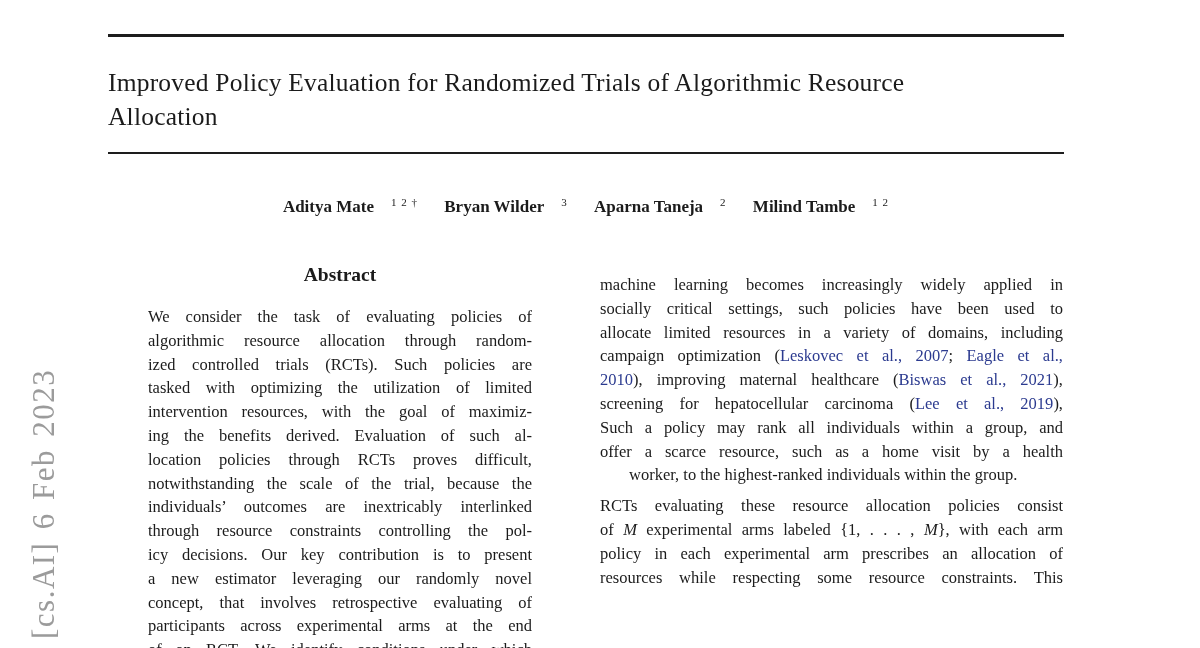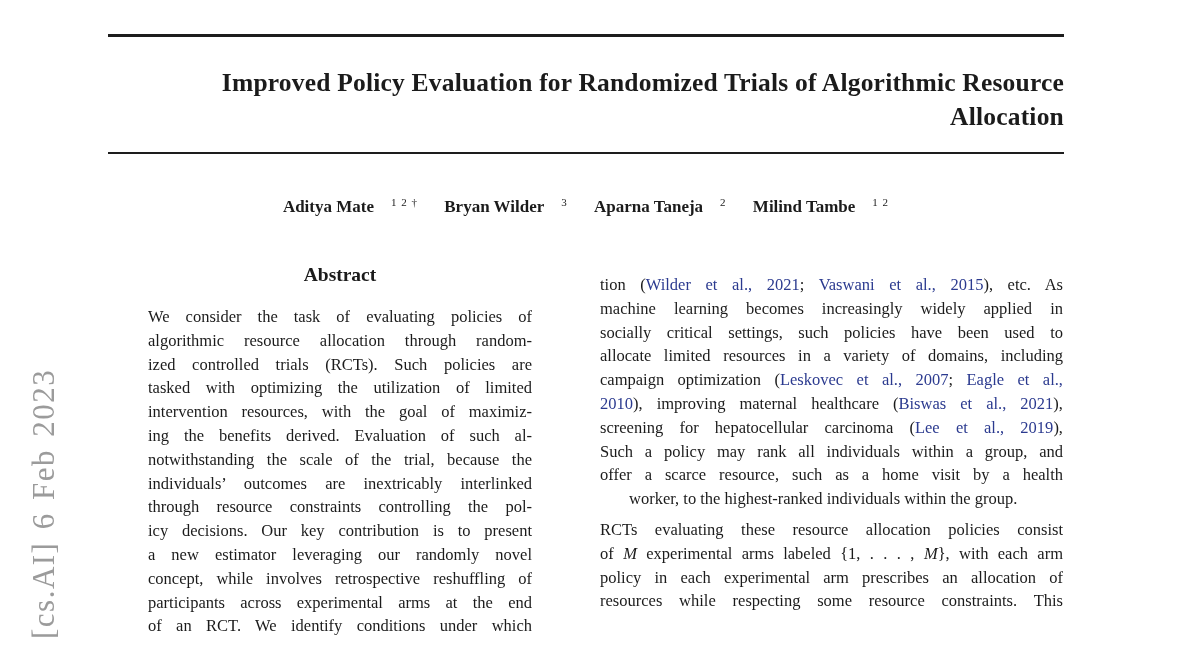--- a/index.html
+++ b/index.html
@@ -11,22 +11,22 @@
   body{
     width:1200px;height:648px;background:#ffffff;overflow:hidden;
     font-family:"Liberation Serif","DejaVu Serif",serif;color:var(--text);
     position:relative;
   }
   .rule{position:absolute;left:108px;width:956px;background:#1d1d1d;}
   #rule-top{top:34px;height:3px;}
   #rule-mid{top:152px;height:2px;}
 
   .title{
-    position:absolute;left:108px;top:66px;width:956px;text-align:right;
-    font-weight:bold;font-size:25.5px;line-height:34px;letter-spacing:.2px;
+    position:absolute;left:108px;top:66px;width:956px;text-align:left;
+    font-weight:normal;font-size:25.5px;line-height:34px;letter-spacing:.2px;
   }
   .title span{display:block;}
 
   .authors{
     position:absolute;left:108px;top:197px;width:956px;text-align:center;
     font-weight:bold;font-size:17px;
   }
   .author{margin:0 11px;white-space:nowrap;}
   .sup{
     font-weight:normal;font-size:11px;position:relative;top:-6px;margin-left:17px;
@@ -78,32 +78,32 @@
 
 <div class="abstract-head">Abstract</div>
 
 <div class="col" id="left-col">
     <div class="bodyline"><span>We consider the task of evaluating policies of</span></div>
     <div class="bodyline"><span>algorithmic resource allocation through random-</span></div>
     <div class="bodyline"><span>ized controlled trials (RCTs). Such policies are</span></div>
     <div class="bodyline"><span>tasked with optimizing the utilization of limited</span></div>
     <div class="bodyline"><span>intervention resources, with the goal of maximiz-</span></div>
     <div class="bodyline"><span>ing the benefits derived. Evaluation of such al-</span></div>
+    <div class="bodyline"><span>location policies through RCTs proves difficult,</span></div>
     <div class="bodyline"><span>notwithstanding the scale of the trial, because the</span></div>
     <div class="bodyline"><span>individuals’ outcomes are inextricably interlinked</span></div>
     <div class="bodyline"><span>through resource constraints controlling the pol-</span></div>
     <div class="bodyline"><span>icy decisions. Our key contribution is to present</span></div>
     <div class="bodyline"><span>a new estimator leveraging our randomly novel</span></div>
-    <div class="bodyline"><span>concept, while involves retrospective reshuffling of</span></div>
+    <div class="bodyline"><span>concept, that involves retrospective evaluating of</span></div>
     <div class="bodyline"><span>participants across experimental arms at the end</span></div>
     <div class="bodyline"><span>of an RCT. We identify conditions under which</span></div>
   </div>
 
 <div class="col" id="right-col">
-    <div class="bodyline"><span>tion (</span><span class="cite">Wilder et al., 2021</span><span>; </span><span class="cite">Vaswani et al., 2015</span><span>), etc. As</span></div>
     <div class="bodyline"><span>machine learning becomes increasingly widely applied in</span></div>
     <div class="bodyline"><span>socially critical settings, such policies have been used to</span></div>
     <div class="bodyline"><span>allocate limited resources in a variety of domains, including</span></div>
     <div class="bodyline"><span>campaign optimization (</span><span class="cite">Leskovec et al., 2007</span><span>; </span><span class="cite">Eagle et al.,</span></div>
     <div class="bodyline"><span class="cite">2010</span><span>), improving maternal healthcare (</span><span class="cite">Biswas et al., 2021</span><span>),</span></div>
     <div class="bodyline"><span>screening for hepatocellular carcinoma (</span><span class="cite">Lee et al., 2019</span><span>),</span></div>
     <div class="bodyline"><span>Such a policy may rank all individuals within a group, and</span></div>
     <div class="bodyline"><span>offer a scarce resource, such as a home visit by a health</span></div>
     <div class="bodyline noj"><span>worker, to the highest-ranked individuals within the group.</span></div>
     <div class="bodyline pgap"><span>RCTs evaluating these resource allocation policies consist</span></div>

